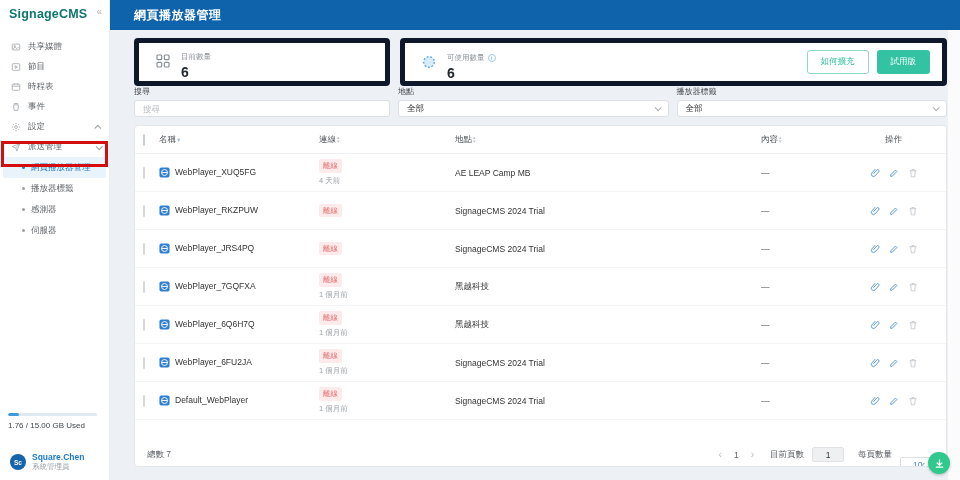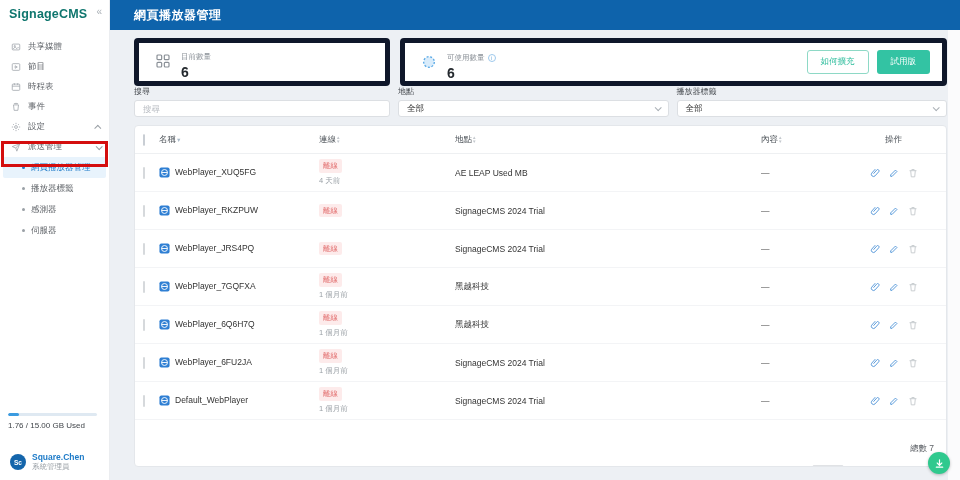--- a/index.html
+++ b/index.html
@@ -78,21 +78,21 @@
   .col-loc, .col-content { padding-left:16px; }
   .col-content { color:#666; }
   .col-actions { display:flex; justify-content:center; gap:9px; }
   .sort-pair { display:flex; flex-direction:column; line-height:4px; font-size:4.5px; color:#c3c8cd; }
   .sort-single { font-size:5.5px; color:#a9bac8; }
   .badge { display:inline-block; background:#fdebeb; color:#e16a6a; font-size:7.5px; padding:2px 4px 1.5px; border-radius:2px; }
   .row-time { font-size:7.5px; color:#9aa0a6; margin-top:3px; }
   .wp-ico { width:11px; height:11px; flex-shrink:0; }
   .act svg { cursor:pointer; }
 
-  .tfoot { margin-top:auto; height:23px; display:flex; align-items:flex-end; padding:0 12px; font-size:8.5px; color:#5f6368; flex-shrink:0;flex-direction:column; }
+  .tfoot { margin-top:auto; height:23px; display:flex; align-items:center; padding:0 12px; font-size:8.5px; color:#5f6368; flex-shrink:0; }
   .pager { margin-left:auto; display:flex; align-items:center; gap:8px; }
   .pg-arrow { color:#b6bcc2; font-size:10px; cursor:pointer; padding:0 2px; }
   .pg-num { color:#5f6368; font-size:8.5px; padding:0 2px; cursor:pointer; }
   .goto-label, .pp-label { color:#5f6368; font-size:8.5px; margin-left:6px; }
   .goto-input { width:32px; height:15px; background:#eef0f2; border:1px solid #e0e2e5; border-radius:2px; display:flex; align-items:center; justify-content:center; font-size:8.5px; color:#333; }
   .pp-select { width:34px; height:15px; background:#fff; border:1px solid #dcdfe3; border-radius:2px; display:flex; align-items:center; justify-content:space-between; padding:0 12px; font-size:8.5px; color:#3f8fd6; cursor:pointer;margin-top:20px; }
   .pp-select .chev2 { width:4px; height:4px; border-right:1.2px solid #aab0b6; border-bottom:1.2px solid #aab0b6; transform:rotate(45deg) translateY(-1px); }
 
   .fab { position:absolute; right:10px; bottom:6px; width:22px; height:22px; border-radius:50%; background:#2fc98e; display:flex; align-items:center; justify-content:center; box-shadow:0 1px 3px rgba(0,0,0,.25); cursor:pointer; z-index:8; }
 </style>
@@ -308,21 +308,21 @@
                   <rect x="1" y="1" width="22" height="22" rx="4" fill="#2f7fd3"></rect>
                   <circle cx="12" cy="12" r="6.5" fill="none" stroke="#fff" stroke-width="2"></circle>
                   <path d="M5.5 12h13" stroke="#fff" stroke-width="2"></path>
                 </svg>
       <span class="r-name">WebPlayer_XUQ5FG</span>
     </div>
     <div class="col-status">
       <span class="badge r-status">離線</span>
       <div class="row-time r-time">4 天前</div>
     </div>
-    <div class="col-loc r-loc">AE LEAP Used MB</div>
+    <div class="col-loc r-loc">AE LEAP Camp MB</div>
     <div class="col-content r-content">—</div>
     <div class="col-actions act">
       <svg width="10" height="10" viewBox="0 0 24 24" fill="none" stroke="#4f94d8" stroke-width="2.2" stroke-linecap="round">
                   <path d="M9 13l7-8a3.2 3.2 0 0 1 5 4l-9 10a5.2 5.2 0 0 1-8-6.5l8-9"></path>
                 </svg>
       <svg width="10" height="10" viewBox="0 0 24 24" fill="none" stroke="#4f94d8" stroke-width="2.2">
                   <path d="M4 16.5L15.5 5l3.5 3.5L7.5 20H4z"></path>
                 </svg>
       <svg width="10" height="10" viewBox="0 0 24 26" fill="none" stroke="#c6cacd" stroke-width="2.4">
                   <path d="M3 7h18M9 7V4h6v3M6 7l1.5 16h9L18 7"></path>

